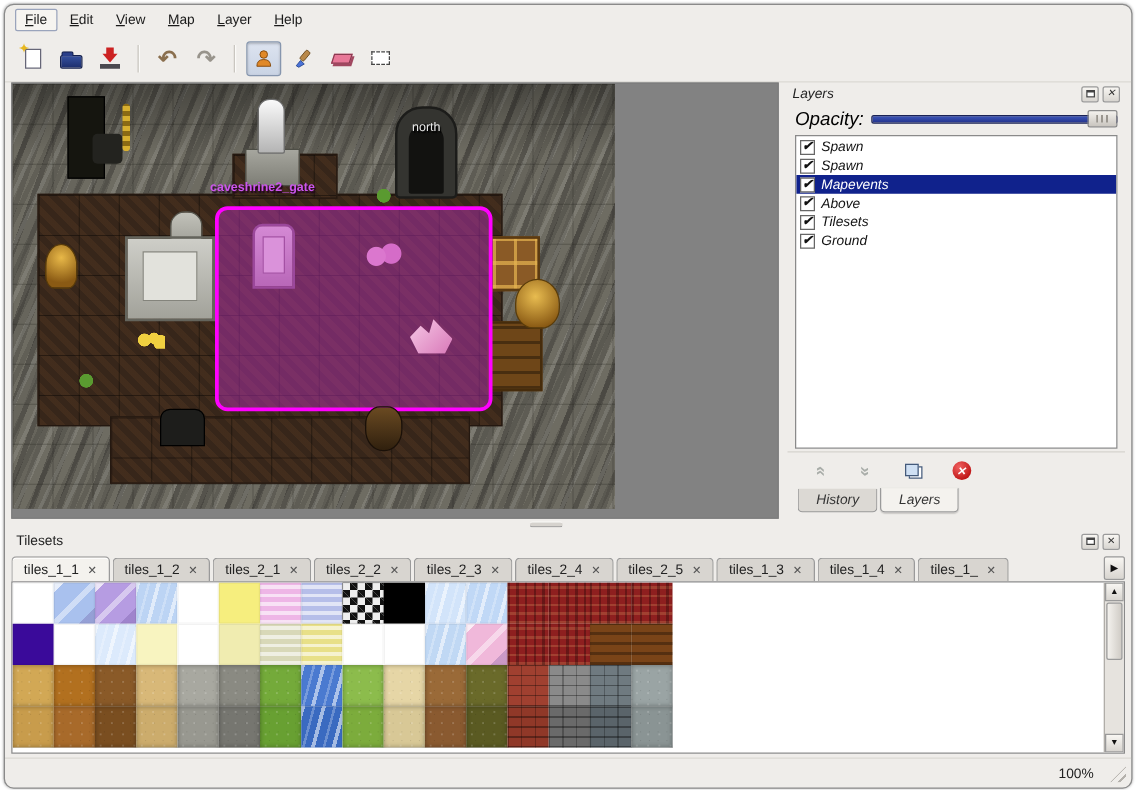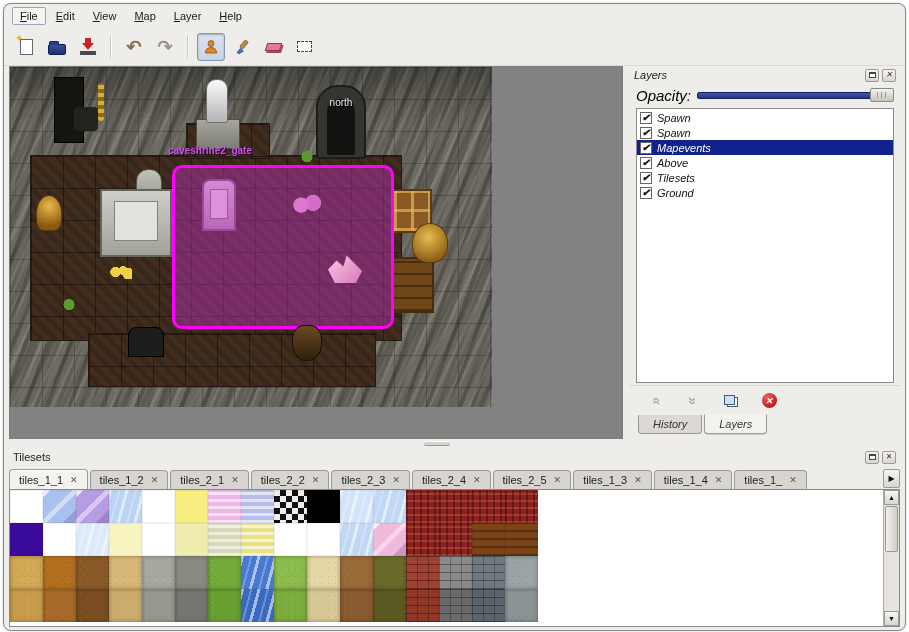--- a/index.html
+++ b/index.html
@@ -418,14 +418,18 @@
             <span>▲</span>
           </span>
         <span class="vs-thumb"></span>
         <span class="vs-btn vs-down">
             <span>▼</span>
           </span>
       </div>
     </div>
   </div>
 
+  <div class="statusbar">
+    <span>100%</span>
+    <span class="resize-grip"></span>
+  </div>
 
 </div>
 
 </body></html>

